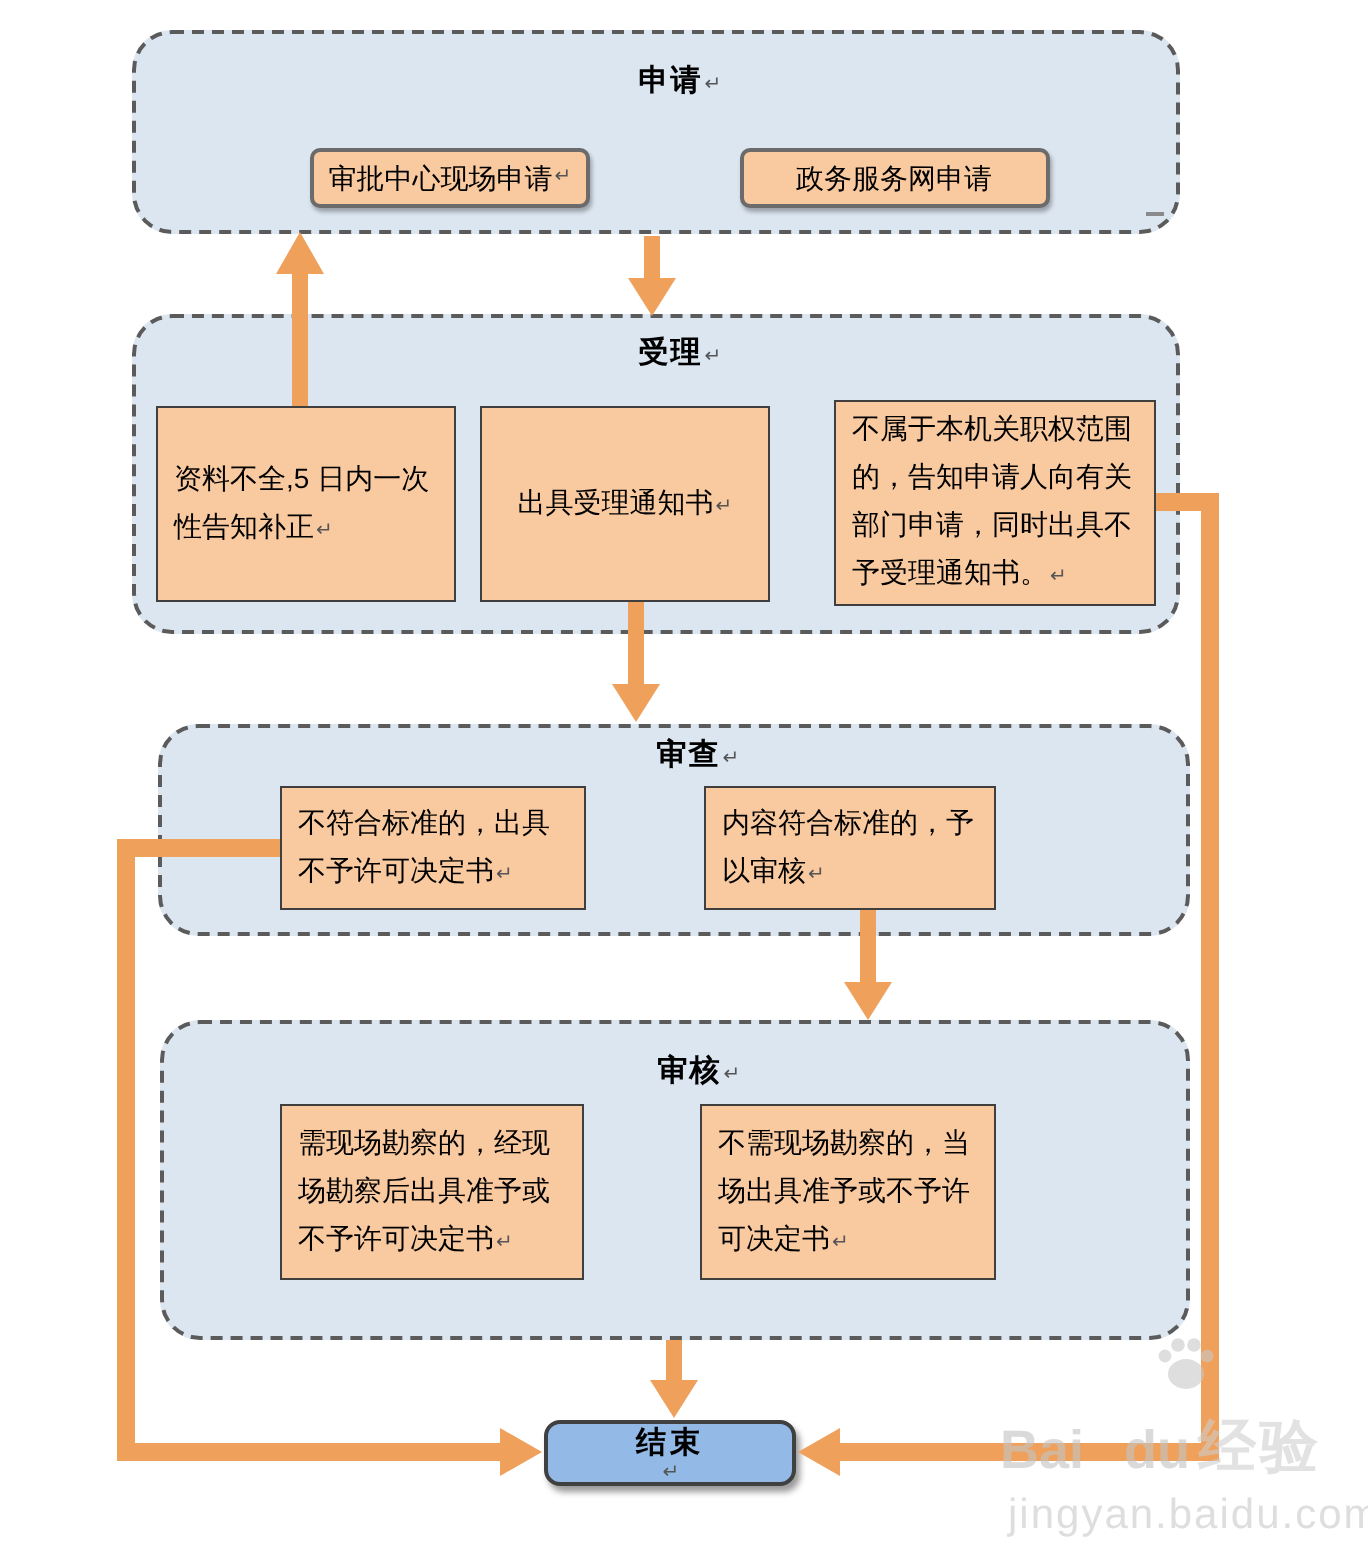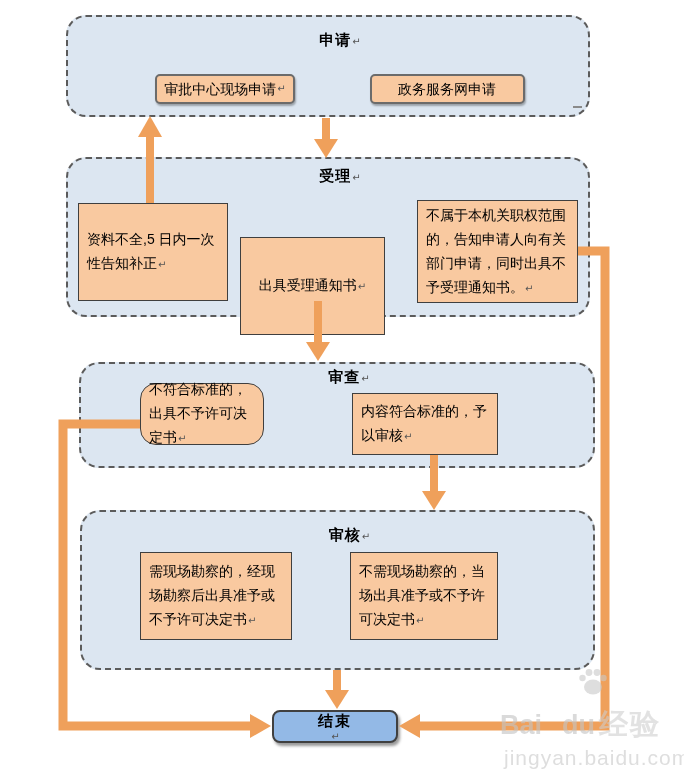--- a/index.html
+++ b/index.html
@@ -46,21 +46,21 @@
     z-index:2;
   }
   .node.rounded{
     border-radius:5px;
     border-width:2px;
     border-color:#6b6b6b;
     justify-content:center;
     box-shadow:1px 2px 2px rgba(0,0,0,.3);
     padding:0 4px;
   }
-  .node.centered{justify-content:center;margin-top:34px;}
+  .node.centered{justify-content:center;}
   .end-node{
     position:absolute;
     background:var(--end-fill);
     border:2px solid var(--end-border);
     border-radius:8px;
     box-sizing:border-box;
     display:flex;
     align-items:center;
     justify-content:center;
     font-size:15px;
@@ -119,21 +119,21 @@
   <div class="node" style="left:78px;top:203px;width:150px;height:98px;">
       <span><span>资料不全,5 日内一次性告知补正</span><span class="mark">↵</span></span>
     </div>
   <div class="node centered" style="left:240px;top:203px;width:145px;height:98px;">
       <span><span>出具受理通知书</span><span class="mark">↵</span></span>
     </div>
   <div class="node" style="left:417px;top:200px;width:161px;height:103px;">
       <span><span>不属于本机关职权范围的，告知申请人向有关部门申请，同时出具不予受理通知书。</span><span class="mark">↵</span></span>
     </div>
 
-  <div class="node" style="left:140px;top:383px;width:124px;height:62px;border-radius:16px;">
+  <div class="node" style="left:140px;top:393px;width:153px;height:62px;">
       <span><span>不符合标准的，出具不予许可决定书</span><span class="mark">↵</span></span>
     </div>
   <div class="node" style="left:352px;top:393px;width:146px;height:62px;">
       <span><span>内容符合标准的，予以审核</span><span class="mark">↵</span></span>
     </div>
 
   <div class="node" style="left:140px;top:552px;width:152px;height:88px;">
       <span><span>需现场勘察的，经现场勘察后出具准予或不予许可决定书</span><span class="mark">↵</span></span>
     </div>
   <div class="node" style="left:350px;top:552px;width:148px;height:88px;">

